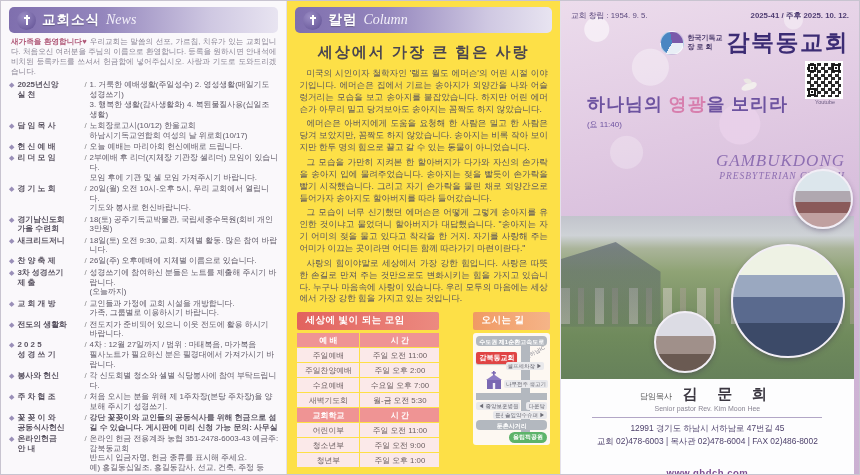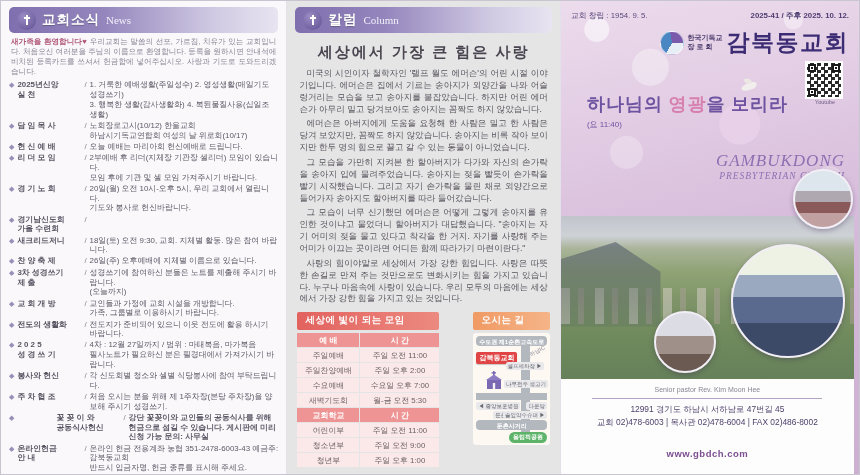--- a/index.html
+++ b/index.html
@@ -3,31 +3,31 @@
 <meta charset="utf-8">
 <style>
   * { margin:0; padding:0; box-sizing:border-box; }
   html,body { width:860px; height:475px; overflow:hidden; }
   body { font-family:"Liberation Sans", sans-serif; background:#d8d4dc; }
   .page { width:860px; height:475px; display:flex; background:#fbfafc; border:1px solid #c8c4d0; }
 
   
   .panel { height:473px; overflow:hidden; position:relative; }
   .panel.left  { width:289px; background:#faf8fb; padding:6px 8px; border-right:1px solid #e4e0ea; }
-  .panel.mid   { width:276px; background:#e5e5e5; padding:6px 8px; border-right:1px solid #e4e0ea; display:flex; flex-direction:column; }
+  .panel.mid   { width:276px; background:#fde047; padding:6px 8px; border-right:1px solid #e4e0ea; display:flex; flex-direction:column; }
   .panel.right { width:301px; }
 
   .p-header { display:flex; align-items:center; gap:6px; height:26px; border-radius:5px; padding:0 8px;
               background:linear-gradient(90deg,#7f6fae 0%,#9486bd 35%,#cfc8e2 75%,#e8e4f1 100%); margin-bottom:4px; }
   .hdr-circle { width:19px; height:19px; border-radius:50%; background:radial-gradient(circle at 35% 30%,#9a8cc4,#5f4f92);
                 display:flex; align-items:center; justify-content:center; flex:0 0 auto; }
   .css-cross { width:2px; height:10px; background:#fff; position:relative; }
   .css-cross::after { content:''; position:absolute; left:-2px; top:2px; width:6px; height:2px; background:#fff; }
   .hdr-title { color:#fff; font-weight:bold; font-size:13.5px; letter-spacing:1px; text-shadow:0 1px 1px rgba(0,0,0,.25); }
-  .hdr-sub { color:#f3f0fa; font-size:11px; font-family:"Liberation Serif",serif; }
+  .hdr-sub { color:#f3f0fa; font-style:italic; font-size:14px; font-family:"Liberation Serif",serif; }
 
   
   .intro { font-size:7.6px; line-height:1.3; color:#8a8494; margin:1px 2px 4px; text-align:justify; }
   .intro b { color:#b05878; }
   .ann-list { }
   .ann-row { display:flex; align-items:flex-start; margin-bottom:1.5px; }
   .bullet { color:#9a8fb8; font-size:7px; line-height:10px; margin-right:3px; flex:0 0 auto; }
   .ann-label { flex:0 0 64px; font-weight:bold; font-size:7.9px; line-height:1.23; color:#5a5462; white-space:pre-line; }
   .slash { font-size:7.9px; color:#888; margin:0 3px; }
   .ann-body { flex:1; font-size:7.9px; line-height:1.23; color:#5e5866; white-space:pre-line; }
@@ -176,20 +176,21 @@
           <span class="slash">/</span>
           <span class="ann-body" style="white-space: pre-line;">20일(월) 오전 10시-오후 5시, 우리 교회에서 열립니다.
 기도와 봉사로 헌신바랍니다.</span>
         </div>
 
         <div class="ann-row">
           <span class="bullet">◆</span>
           <span class="ann-label" style="white-space: pre-line;">경기남신도회
 가을 수련회</span>
           <span class="slash">/</span>
+          <span class="ann-body" style="white-space: pre-line;">18(토) 공주기독교박물관, 국립세종수목원(회비 개인 3만원)</span>
         </div>
 
         <div class="ann-row">
           <span class="bullet">◆</span>
           <span class="ann-label" style="white-space: pre-line;">새크리드저니</span>
           <span class="slash">/</span>
           <span class="ann-body" style="white-space: pre-line;">18일(토) 오전 9:30, 교회. 지체별 활동. 많은 참여 바랍니다.</span>
         </div>
 
         <div class="ann-row">
@@ -241,21 +242,21 @@
 
         <div class="ann-row">
           <span class="bullet">◆</span>
           <span class="ann-label" style="white-space: pre-line;">주 차 협 조</span>
           <span class="slash">/</span>
           <span class="ann-body" style="white-space: pre-line;">처음 오시는 분을 위해 제 1주차장(본당 주차장)을 양보해 주시기 성경쓰기.</span>
         </div>
 
         <div class="ann-row">
           <span class="bullet">◆</span>
-          <span class="ann-label" style="white-space: pre-line; margin-left: 39px;">꽃 꽂 이 와
+          <span class="ann-label" style="white-space: pre-line;">꽃 꽂 이 와
 공동식사헌신</span>
           <span class="slash">/</span>
           <span class="ann-body" style="white-space: pre-line; font-weight: bold;">강단 꽃꽂이와 교인들의 공동식사를 위해 헌금으로 섬길 수 있습니다. 게시판에 미리 신청 가능 문의: 사무실</span>
         </div>
 
         <div class="ann-row">
           <span class="bullet">◆</span>
           <span class="ann-label" style="white-space: pre-line;">온라인헌금
 안          내</span>
           <span class="slash">/</span>
@@ -408,20 +409,24 @@
       <div class="eng1">GAMBUKDONG</div>
       <div class="eng2">PRESBYTERIAN CHURCH</div>
     </div>
 
     <div class="panorama"></div>
     <div class="circle-photo ph-ribbon"></div>
     <div class="circle-photo ph-sanctuary"></div>
     <div class="circle-photo ph-group"></div>
 
     <div class="r-card">
+      <div>
+        <span class="pastor-line">담임목사</span>
+        <span class="pastor-name">김 문 희</span>
+      </div>
       <div class="pastor-en">Senior pastor  Rev. Kim Moon Hee</div>
       <div class="r-divider"></div>
       <div class="r-addr">12991 경기도 하남시 서하남로 47번길 45</div>
       <div class="r-phones">교회 02)478-6003  |  목사관 02)478-6004  |  FAX 02)486-8002</div>
       <div class="r-web">www.gbdch.com</div>
     </div>
   </section>
 </div>
 
 </body></html>

